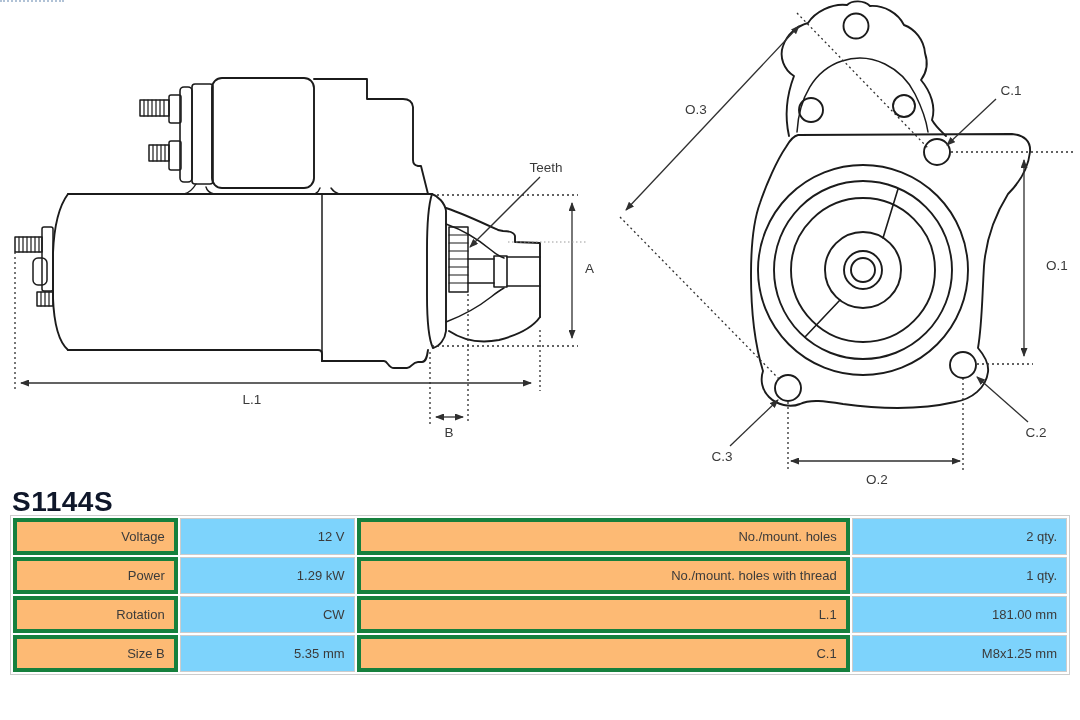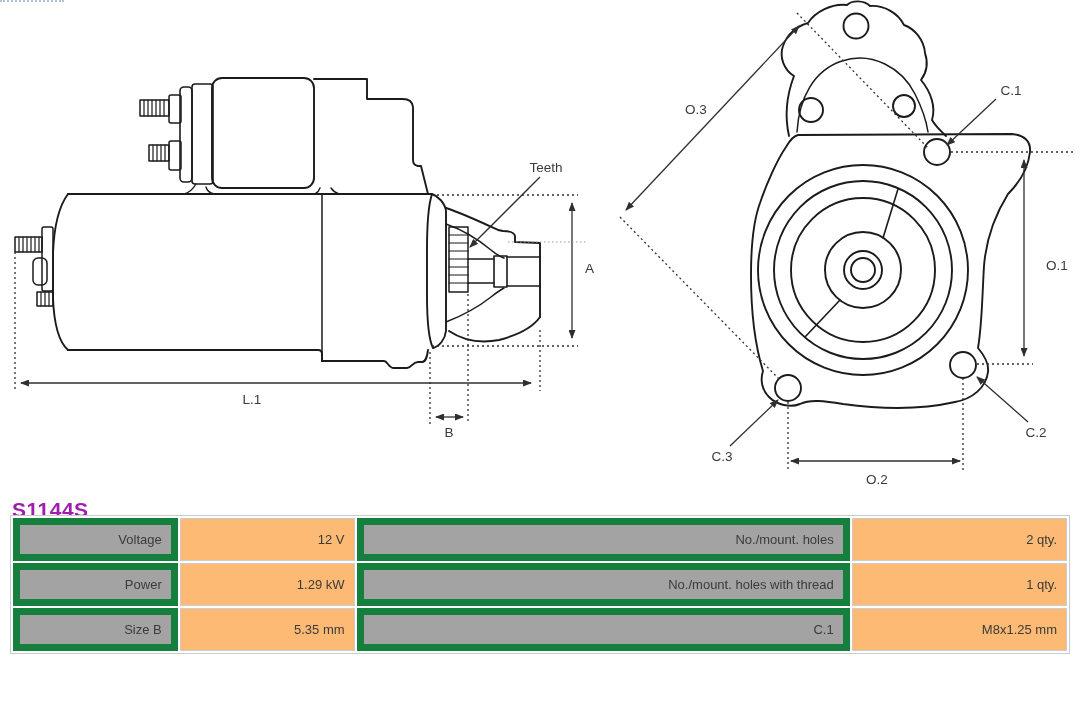--- a/index.html
+++ b/index.html
@@ -3,26 +3,26 @@
 <meta charset="utf-8">
 <style>
   html,body{margin:0;padding:0;background:#ffffff;}
   body{width:1080px;height:720px;position:relative;font-family:"Liberation Sans",sans-serif;overflow:hidden;}
 
   .top-artifact{position:absolute;left:0;top:0;width:64px;height:0;border-top:2px dotted #9db3cc;opacity:.8;}
 
   .diagram-wrap{position:absolute;left:0;top:0;width:1080px;height:492px;}
   svg text{font-family:"Liberation Sans",sans-serif;fill:#3a3a3a;font-size:13.5px;}
 
-  .part-number{position:absolute;left:12px;top:498px;font-size:21px;font-weight:bold;letter-spacing:.5px;color:#a21caf;}
+  .part-number{position:absolute;left:12px;top:486px;font-size:28px;font-weight:bold;letter-spacing:.5px;color:#0f172a;}
 
   table.specs{position:absolute;left:10px;top:515px;width:1060px;border-collapse:separate;border-spacing:2px;background:#ffffff;border:1px solid #cccccc;table-layout:fixed;}
   table.specs td{height:29px;font-size:13px;color:#3b3b3b;text-align:right;padding:0 9px 0 4px;overflow:hidden;white-space:nowrap;}
-  td.lbl{background:#a3a3a3;border:7px solid #15803d;}
-  td.val{background:#fdba74;border:1px solid #cccccc;}
+  td.lbl{background:#fdba74;border:4px solid #15803d;}
+  td.val{background:#7dd3fc;border:1px solid #cccccc;}
   col.c1{width:163px}col.c2{width:173px}col.c3{width:488px}col.c4{width:213px}
 </style>
 </head>
 <body>
 
 <div class="top-artifact"></div>
 
 <div class="diagram-wrap">
 <svg width="1080" height="492" viewBox="0 0 1080 492">
   <defs>
@@ -176,19 +176,25 @@
       <td class="lbl">No./mount. holes</td>
       <td class="val">2 qty.</td>
     </tr>
     <tr>
       <td class="lbl">Power</td>
       <td class="val">1.29 kW</td>
       <td class="lbl">No./mount. holes with thread</td>
       <td class="val">1 qty.</td>
     </tr>
     <tr>
+      <td class="lbl">Rotation</td>
+      <td class="val">CW</td>
+      <td class="lbl">L.1</td>
+      <td class="val">181.00 mm</td>
+    </tr>
+    <tr>
       <td class="lbl">Size B</td>
       <td class="val">5.35 mm</td>
       <td class="lbl">C.1</td>
       <td class="val">M8x1.25 mm</td>
     </tr>
   </tbody>
 </table>
 
 </body></html>

